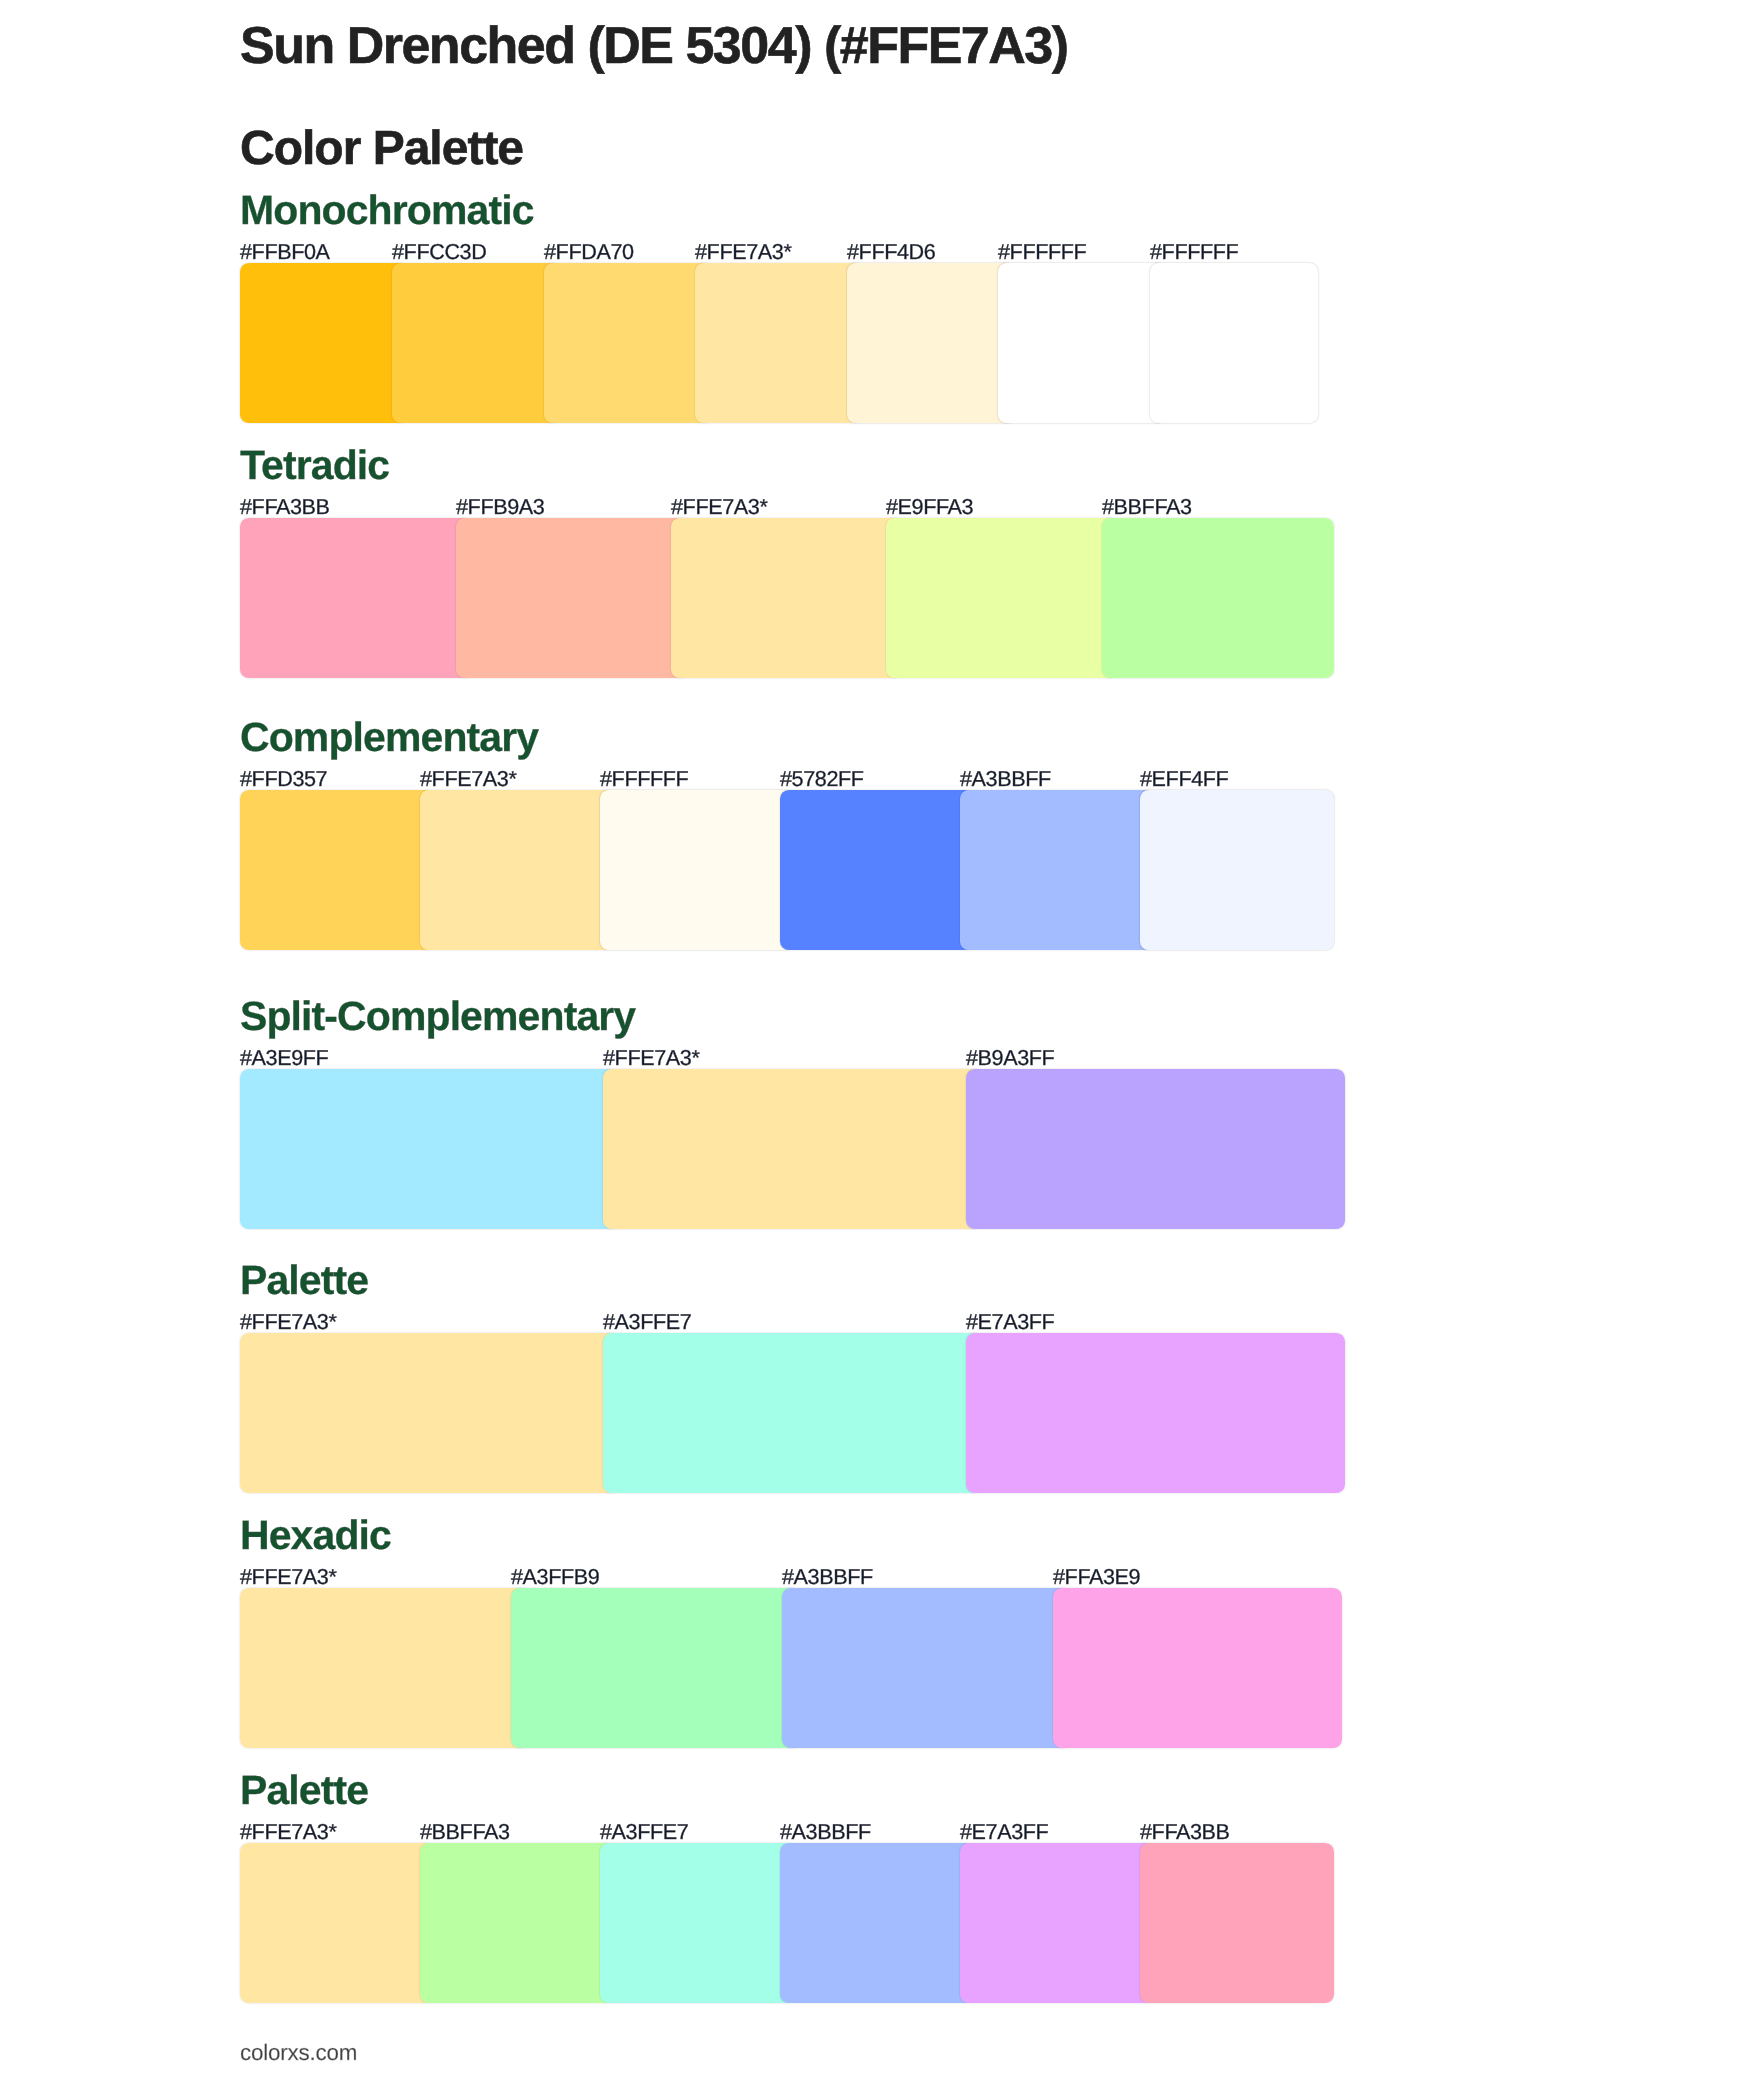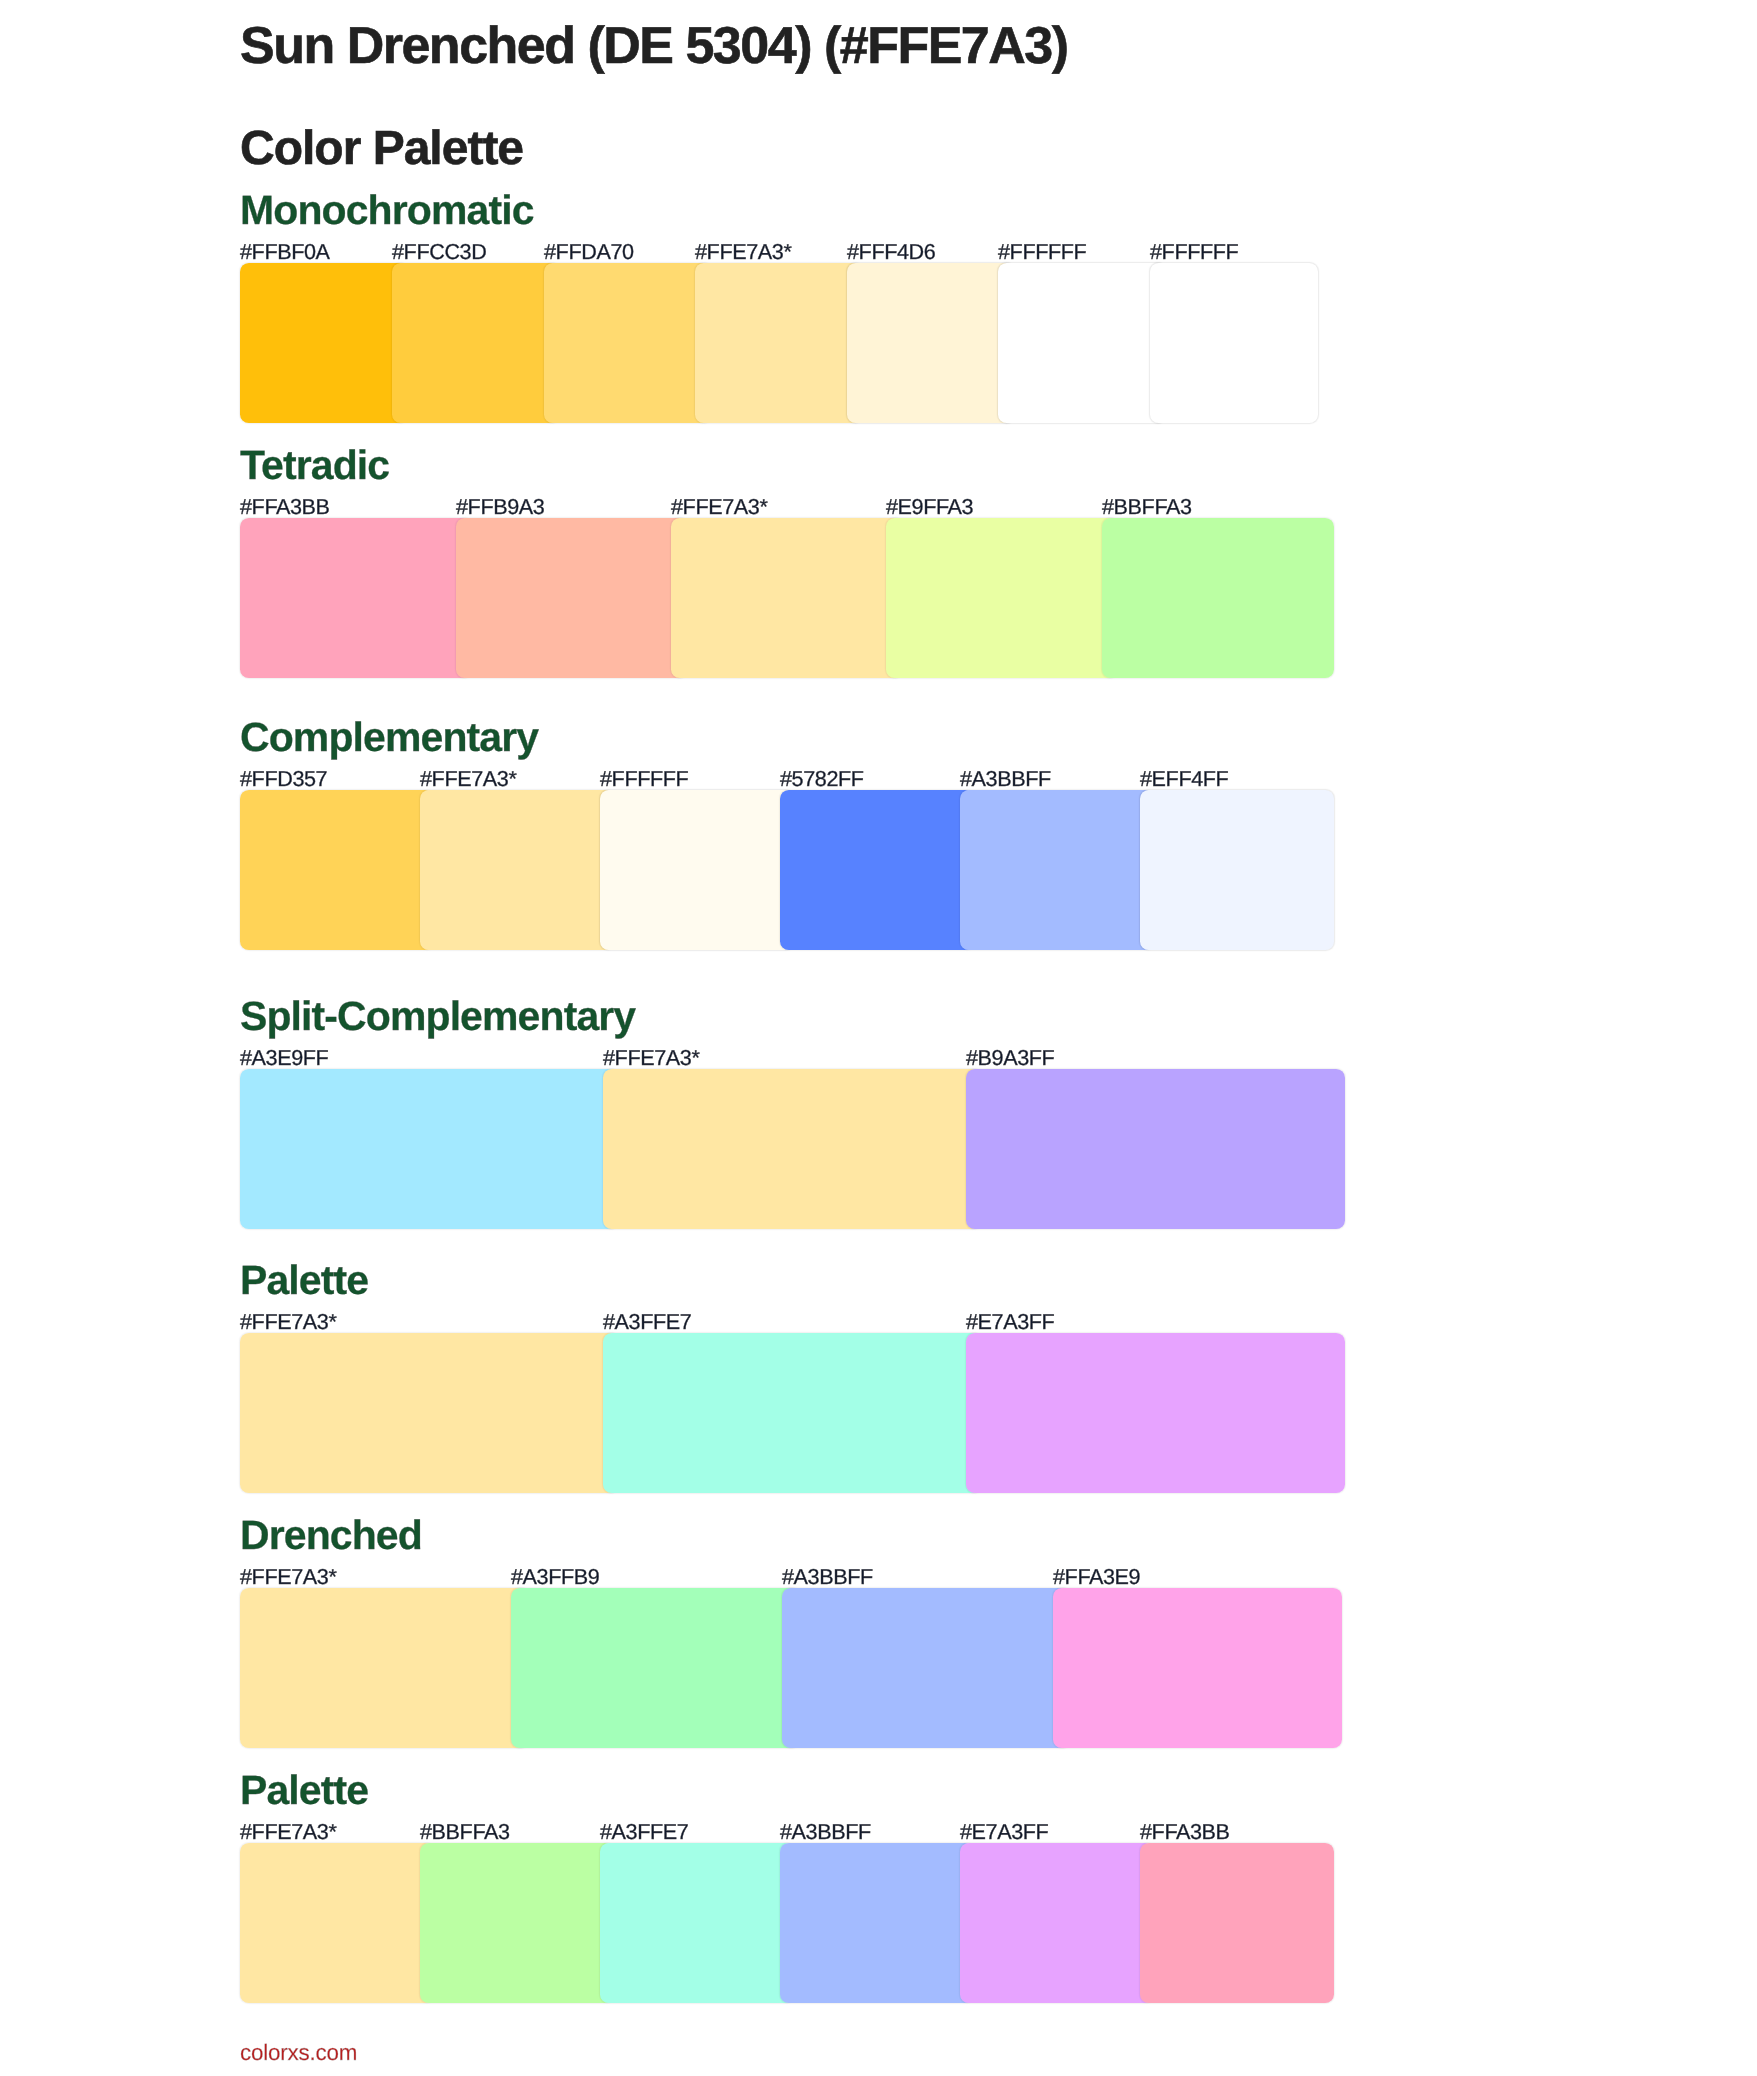--- a/index.html
+++ b/index.html
@@ -47,21 +47,21 @@
     position:absolute; left:0px; top:23px; height:160px;
     border-radius:8.8px;
     box-shadow:0 0 1.2px 0.4px rgba(0,0,0,0.055);
   }
   .chip-color.light {
     box-shadow:0 0 1.2px 0.4px rgba(0,0,0,0.085);
   }
 
   .footer {
     position:absolute; left:240px; top:2042px;
-    font-size:22.4px; color:#b91c1c; line-height:1; white-space:nowrap;
+    font-size:22.4px; color:#404040; line-height:1; white-space:nowrap;
     -webkit-text-stroke:0.3px #a9a9a9; letter-spacing:-0.2px;
   }
 </style>
 </head>
 <body>
 
 <div class="page">
 
   <header class="title-block">
     <h1 class="h1">Sun Drenched (DE 5304) (#FFE7A3)</h1>
@@ -183,21 +183,21 @@
         <span class="chip-label">#A3FFE7</span>
         <span class="chip-color" style="width: 379px; background: rgb(163, 255, 231);"></span>
       </div>
       <div class="chip" style="left:966px;width:379px;z-index:3">
         <span class="chip-label">#E7A3FF</span>
         <span class="chip-color" style="width: 379px; background: rgb(231, 163, 255);"></span>
       </div>
     </div>
   </section>
   <section class="section" style="top:1521px">
-    <h3 class="sec-title">Drenched</h3>
+    <h3 class="sec-title">Hexadic</h3>
     <div class="swatch-row">
       <div class="chip" style="left:240px;width:289px;z-index:1">
         <span class="chip-label">#FFE7A3*</span>
         <span class="chip-color" style="width: 289px; background: rgb(255, 231, 163);"></span>
       </div>
       <div class="chip" style="left:511px;width:289px;z-index:2">
         <span class="chip-label">#A3FFB9</span>
         <span class="chip-color" style="width: 289px; background: rgb(163, 255, 185);"></span>
       </div>
       <div class="chip" style="left:782px;width:289px;z-index:3">

